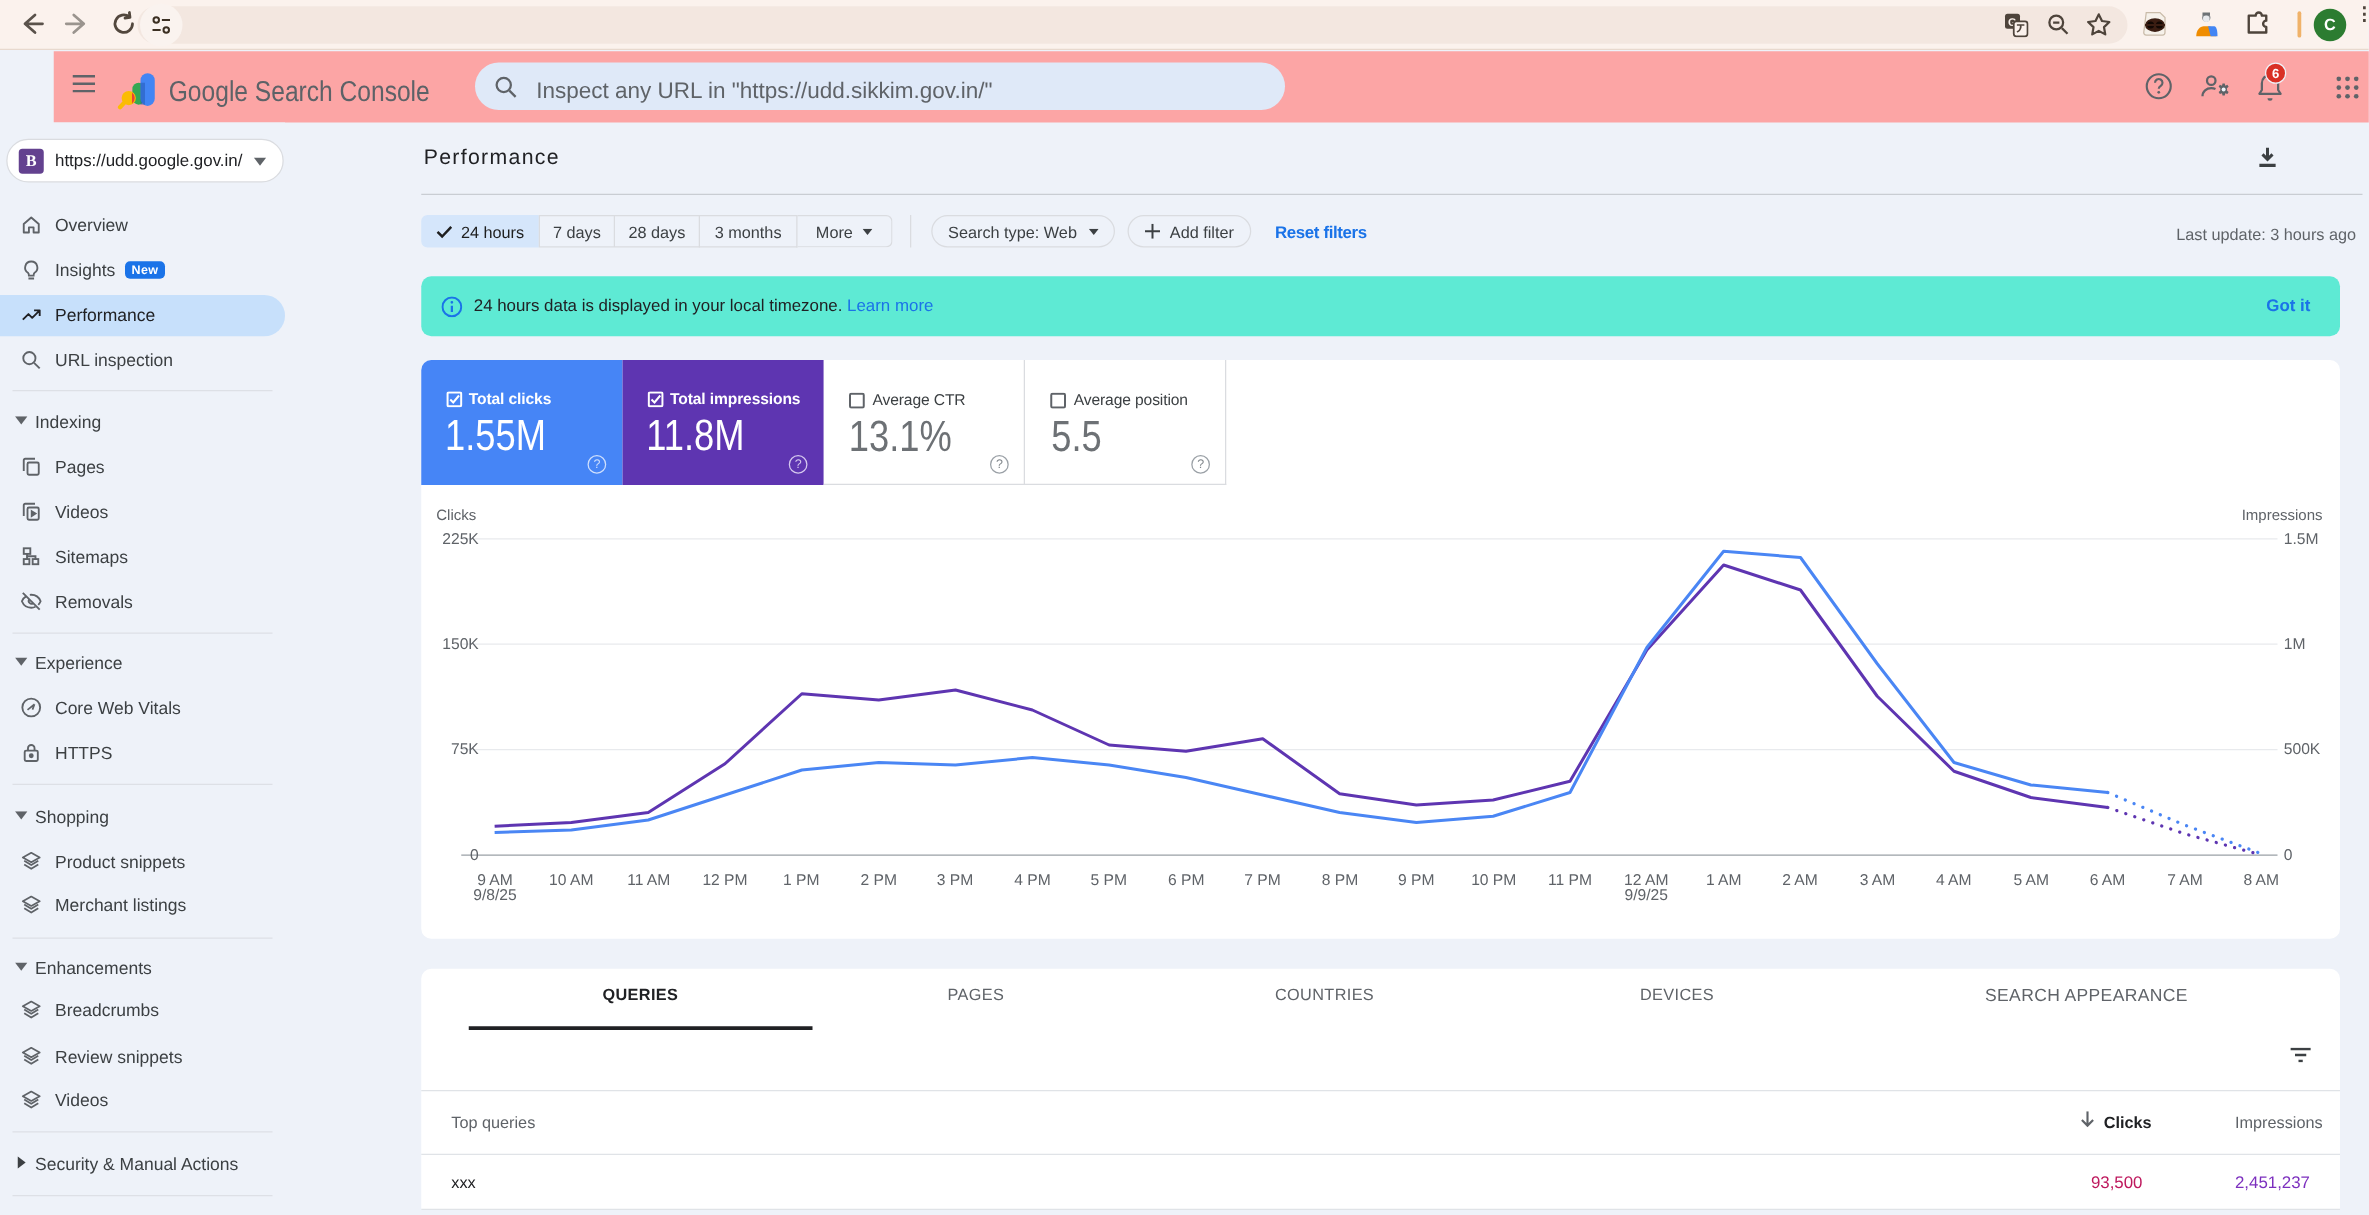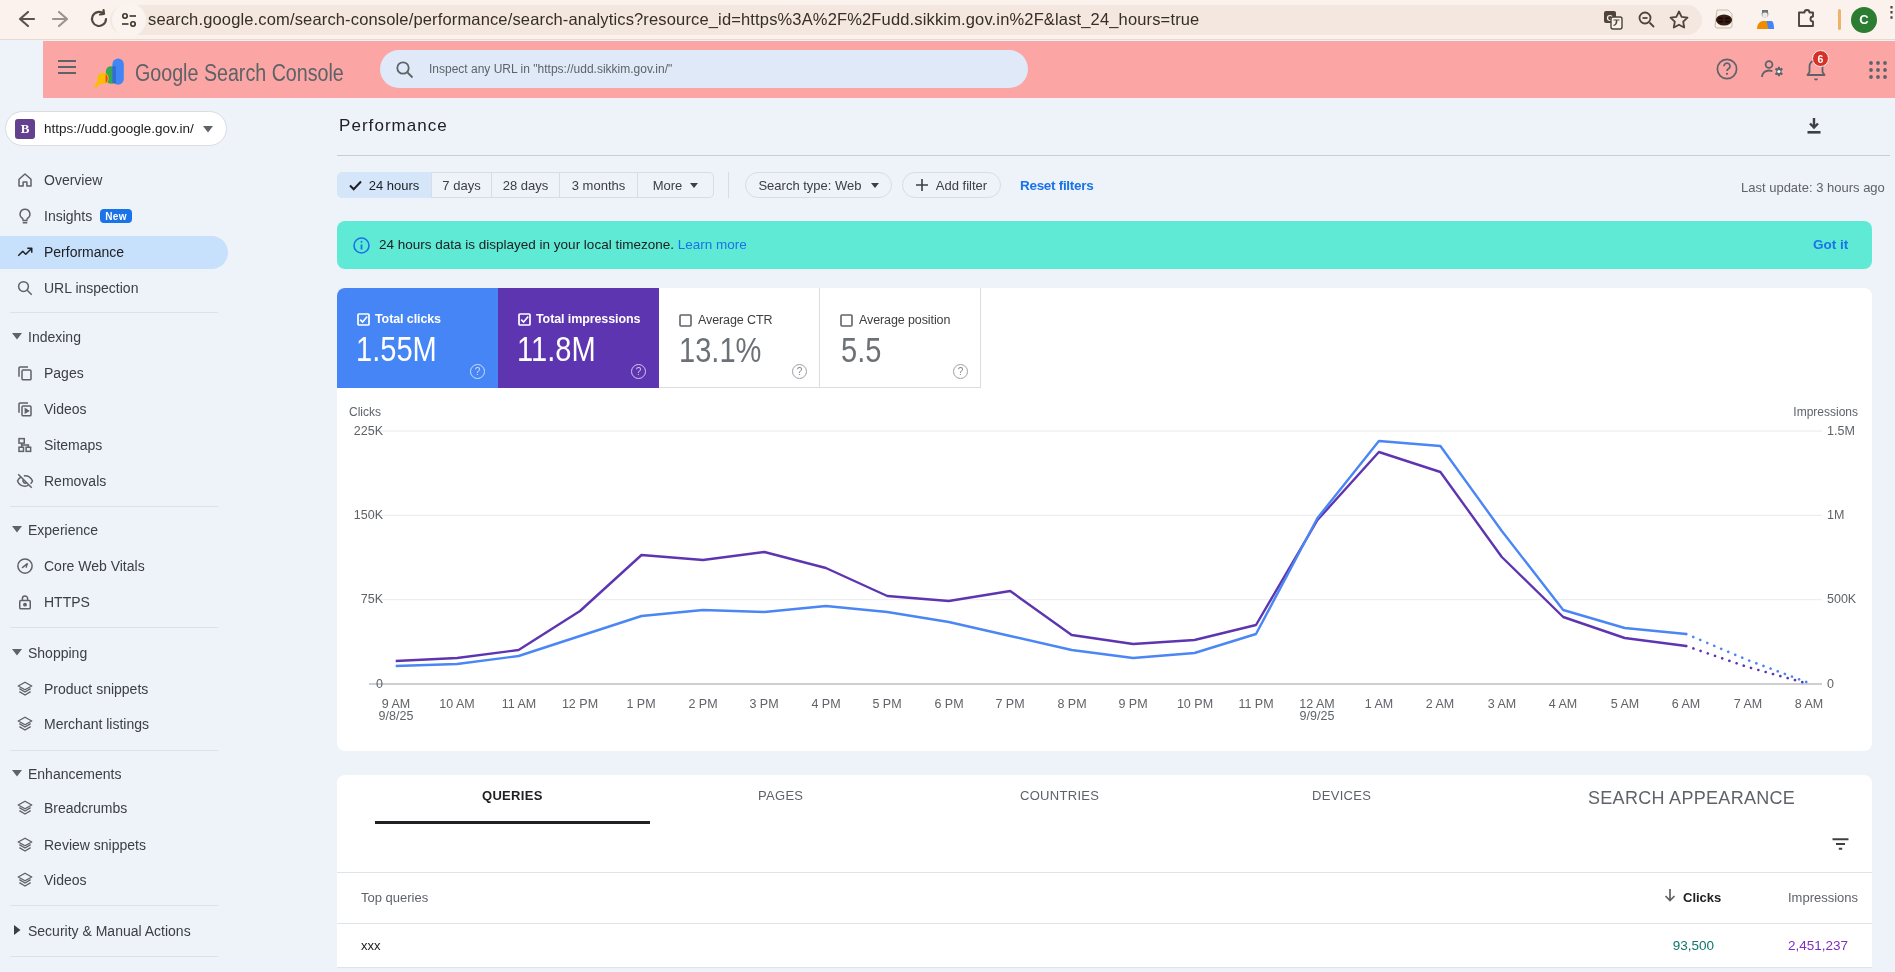--- a/index.html
+++ b/index.html
@@ -45,21 +45,20 @@
     </svg>
   <svg class="abs" style="left:88px;top:7px" width="22" height="24" viewBox="0 0 22 24">
       <path d="M18 12 A7 7 0 1 1 15.5 6.6 M15.5 3 L16 7 L12 7.5" stroke="#52473d" stroke-width="2.2" fill="none" stroke-linecap="round" stroke-linejoin="round"></path>
     </svg>
   <svg class="abs" style="left:120px;top:11px" width="18" height="18" viewBox="0 0 18 18" fill="none" stroke="#3c3023" stroke-width="1.6">
       <circle cx="5" cy="5" r="2.2"></circle>
       <line x1="9.5" y1="5" x2="16" y2="5"></line>
       <circle cx="13" cy="13" r="2.2"></circle>
       <line x1="2" y1="13" x2="8.5" y2="13"></line>
     </svg>
-  <div class="urltxt">search.google.com/search-console/performance/search-analytics?resource_id=https%3A%2F%2Fudd.sikkim.gov.in%2F&amp;last_24_hours=true</div>
   <svg class="abs" style="left:1603px;top:10px" width="20" height="20" viewBox="0 0 20 20">
       <rect x="1" y="1" width="12" height="12" rx="2" fill="#4e443b"></rect>
       <text x="7" y="10.5" font-size="9" fill="#fbf2ed" text-anchor="middle" font-weight="bold">G</text>
       <rect x="8" y="7" width="11" height="12" rx="2" fill="#fbf2ed" stroke="#4e443b" stroke-width="1.4"></rect>
       <path d="M10.5 10 h6 M13.5 10 v1 c0 2-1.5 4-3 4.5 M10.8 15.5 c1.5-.5 3-2.5 3-4.5" stroke="#4e443b" stroke-width="1.2" fill="none"></path>
     </svg>
   <svg class="abs" style="left:1637px;top:10px" width="20" height="20" viewBox="0 0 20 20" fill="none" stroke="#4e443b" stroke-width="1.8">
       <circle cx="8" cy="8" r="5.5"></circle>
       <line x1="12.5" y1="12.5" x2="17" y2="17"></line>
       <line x1="5.5" y1="8" x2="10.5" y2="8"></line>
@@ -100,21 +99,21 @@
     <circle cx="10" cy="24.4" r="5.7" fill="#fbbc04"></circle>
     <path d="M12.6 19.9 A5.7 5.7 0 0 1 12.6 28.9 Z" fill="#ea4335"></path>
     <line x1="6" y1="28.6" x2="3" y2="31.8" stroke="#fbbc04" stroke-width="3.4" stroke-linecap="round"></line>
   </svg>
   <div class="abs" style="left:92px;top:19px;font-size:23px;color:#5d6267;transform:scaleX(0.855);transform-origin:0 0;white-space:nowrap">Google Search Console</div>
   <div id="searchbox"></div>
   <svg class="abs" style="left:352px;top:19px" width="19" height="19" viewBox="0 0 19 19" fill="none" stroke="#5f6368" stroke-width="1.8">
       <circle cx="8" cy="8" r="5.7"></circle>
       <line x1="12.5" y1="12.5" x2="17.5" y2="17.5"></line>
     </svg>
-  <div class="abs" style="left:386px;top:21px;font-size:12px;color:#5f6368">Inspect any URL in "https://udd.sikkim.gov.in/"</div>
+  <div class="abs" style="left:386px;top:21px;font-size:18px;color:#5f6368">Inspect any URL in "https://udd.sikkim.gov.in/"</div>
   <svg class="abs" style="left:1673px;top:17px" width="22" height="22" viewBox="0 0 22 22" fill="none" stroke="#5f6368" stroke-width="1.7">
       <circle cx="11" cy="11" r="9.6"></circle>
       <path d="M8 8.2 a3 3 0 1 1 4.5 2.6 c-1 .6-1.5 1.2-1.5 2.2" fill="none"></path>
       <circle cx="11" cy="15.8" r="1.1" fill="#5f6368" stroke="none"></circle>
     </svg>
   <svg class="abs" style="left:1717px;top:17px" width="24" height="22" viewBox="0 0 24 22">
       <g fill="none" stroke="#5f6368" stroke-width="1.8">
         <circle cx="9" cy="6.5" r="3.4"></circle>
         <path d="M2 19 c0-4 3.2-6.5 7-6.5 1.2 0 2.4.25 3.4.7"></path>
       </g>
@@ -381,30 +380,30 @@
     <text x="1472" y="318" text-anchor="middle" font-size="12.5" fill="#5f6368">8 AM</text>
   <text x="59" y="330" text-anchor="middle" font-size="12.5" fill="#5f6368">9/8/25</text>
   <text x="980" y="330" text-anchor="middle" font-size="12.5" fill="#5f6368">9/9/25</text>
 </svg>
 
 <div class="card" style="left:337px;top:775px;width:1535px;height:193px;border-radius:8px 8px 0 0">
   <div class="abs" style="left:145px;top:13px;font-size:13px;font-weight:bold;color:#202124;letter-spacing:0.3px">QUERIES</div>
   <div class="abs" style="left:421px;top:13px;font-size:13px;color:#5f6368;letter-spacing:0.3px">PAGES</div>
   <div class="abs" style="left:683px;top:13px;font-size:13px;color:#5f6368;letter-spacing:0.3px">COUNTRIES</div>
   <div class="abs" style="left:975px;top:13px;font-size:13px;color:#5f6368;letter-spacing:0.3px">DEVICES</div>
-  <div class="abs" style="left:1251px;top:13px;font-size:18px;color:#5f6368;letter-spacing:0.3px">SEARCH APPEARANCE</div>
+  <div class="abs" style="left:1251px;top:13px;font-size:14px;color:#5f6368;letter-spacing:0.3px">SEARCH APPEARANCE</div>
   <div class="abs" style="left:38px;top:46px;width:275px;height:2.5px;background:#202124"></div>
   <svg class="abs" style="left:1495px;top:63px" width="17" height="12" viewBox="0 0 17 12">
       <path d="M0.5 1.2 h16 M4 6 h9 M6.8 10.8 h3.4" stroke="#3c4043" stroke-width="2"></path>
     </svg>
   <div class="abs" style="left:0px;top:97px;width:1535px;height:1px;background:#e0e3e7"></div>
   <div class="abs" style="left:24px;top:115px;font-size:13px;color:#5f6368">Top queries</div>
   <svg class="abs" style="left:1327px;top:114px" width="12" height="13" viewBox="0 0 12 13">
       <path d="M6 0 v11 M1.5 7 L6 11.5 L10.5 7" stroke="#5f6368" stroke-width="1.7" fill="none"></path>
     </svg>
   <div class="abs" style="left:1346px;top:115px;font-size:13px;font-weight:bold;color:#202124">Clicks</div>
   <div class="abs" style="left:1451px;top:115px;font-size:13px;color:#5f6368">Impressions</div>
   <div class="abs" style="left:0px;top:148px;width:1535px;height:1px;background:#e0e3e7"></div>
   <div class="abs" style="left:24px;top:163px;font-size:13px;color:#202124">xxx</div>
-  <div class="abs" style="right:158px;top:163px;font-size:13.5px;color:#0f766e">93,500</div>
+  <div class="abs" style="right:158px;top:163px;font-size:13.5px;color:#be185d">93,500</div>
   <div class="abs" style="right:24px;top:163px;font-size:13.5px;color:#7c2fbe">2,451,237</div>
   <div class="abs" style="left:0px;top:192px;width:1535px;height:1px;background:#e0e3e7"></div>
 </div>
 
 </body></html>

